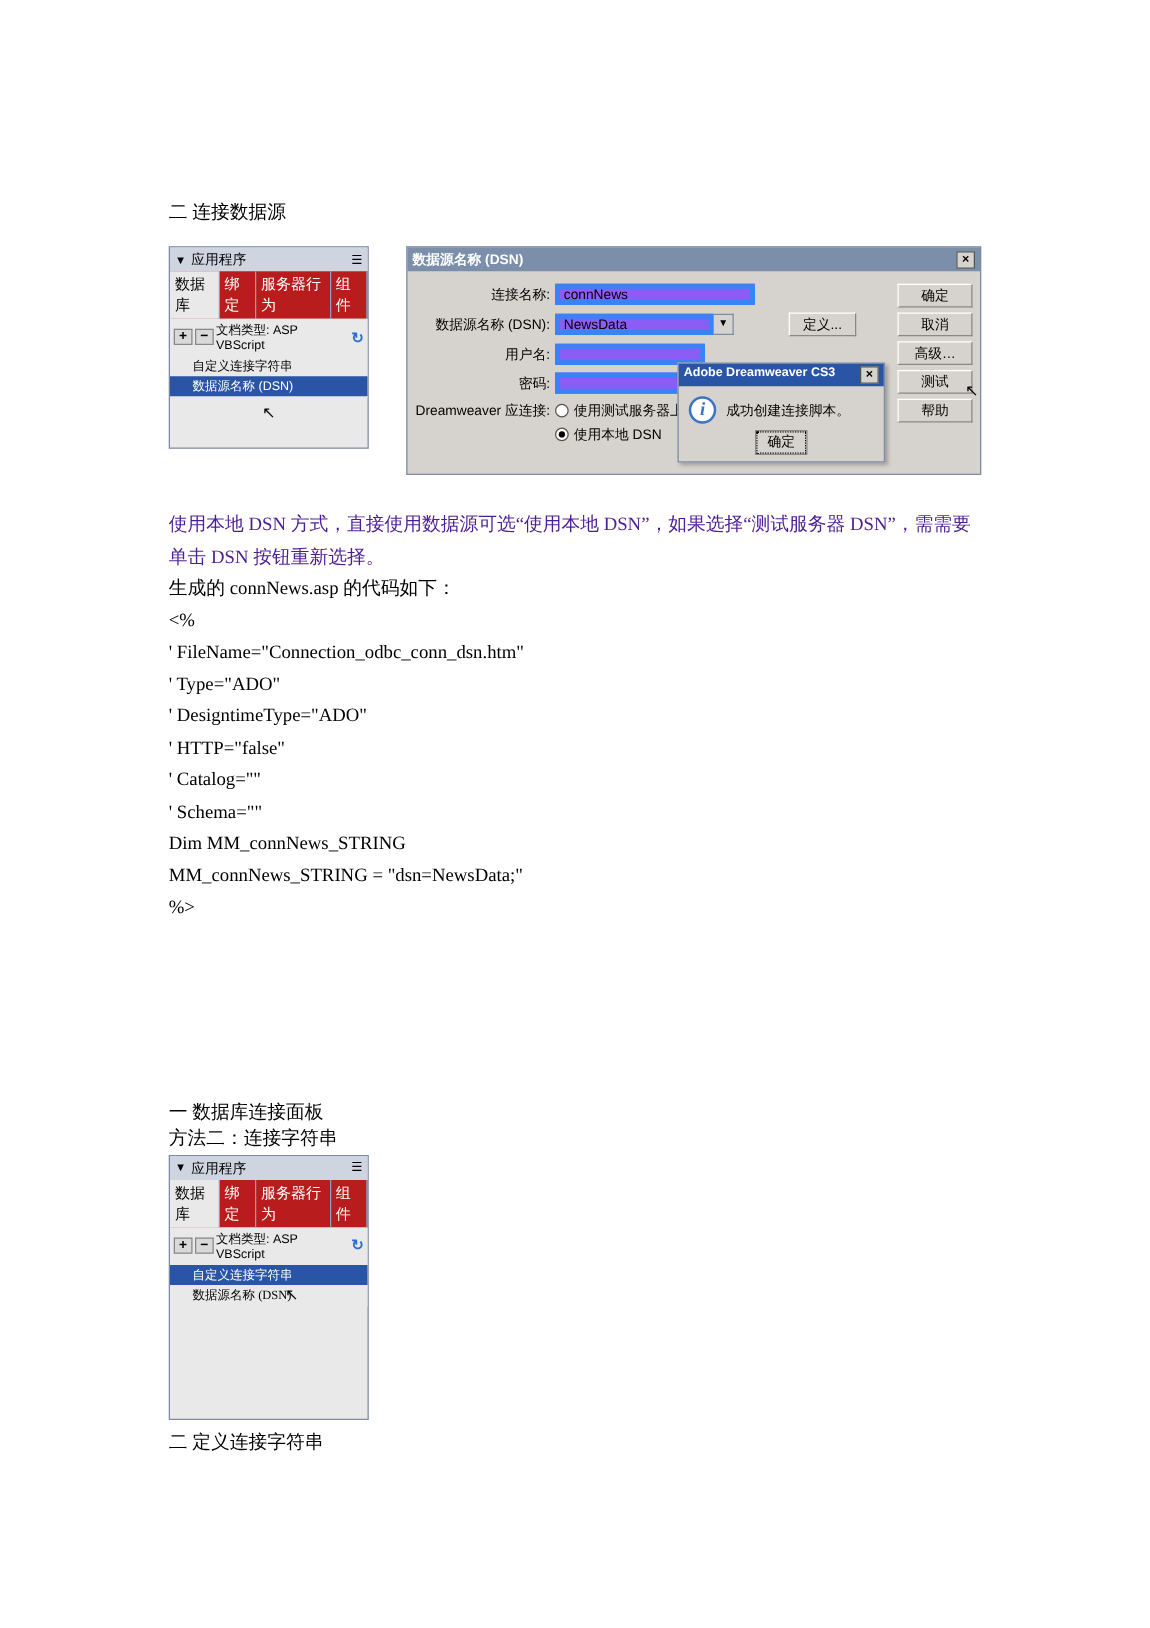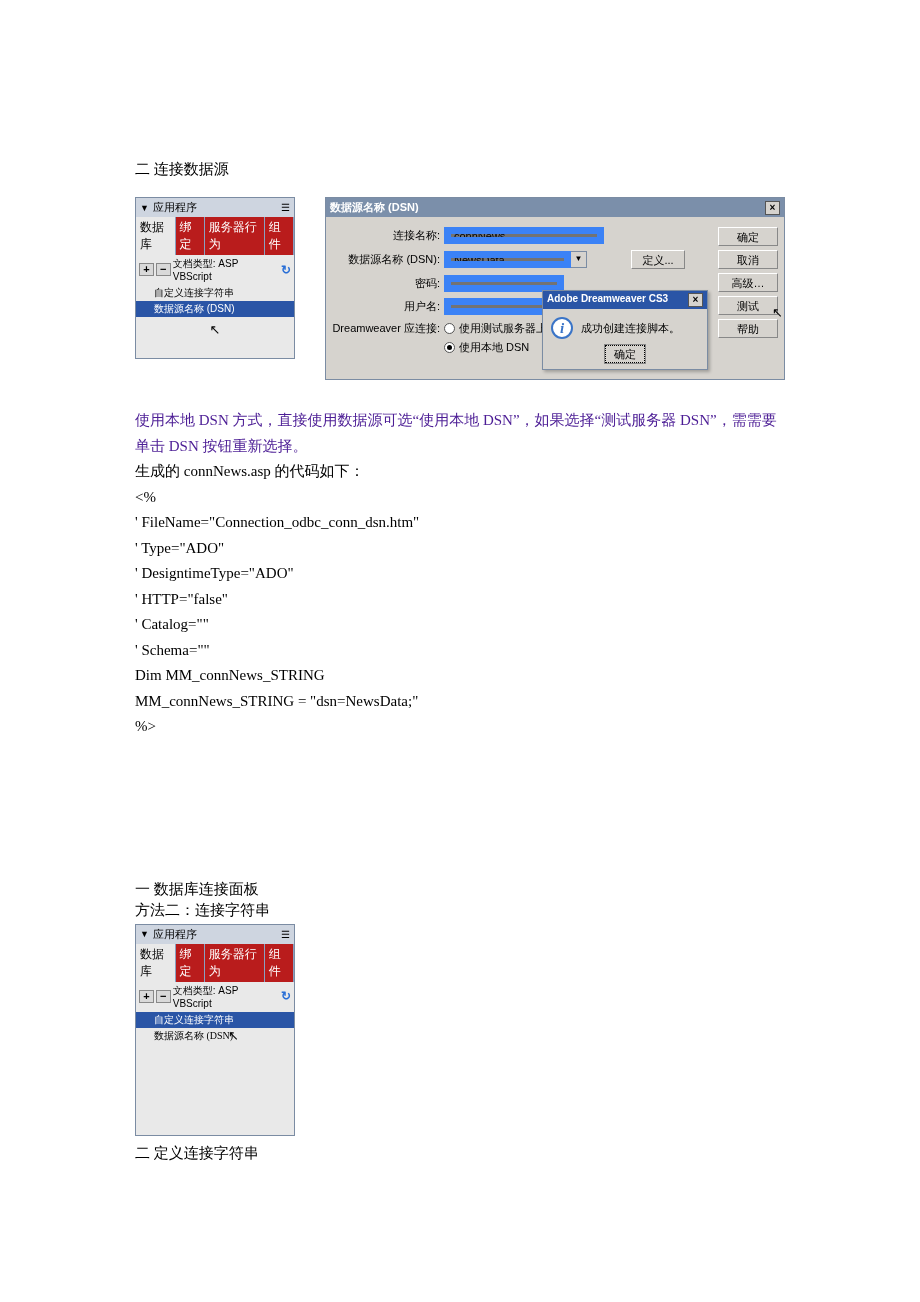--- a/index.html
+++ b/index.html
@@ -143,22 +143,22 @@
     align-items: center;
     margin-bottom: 6px;
   }
   .dsn-row .lbl {
     width: 112px;
     text-align: right;
     padding-right: 4px;
     font-size: 11px;
   }
   .dsn-row .inp {
-    border: 7px solid #3b82f6;
-    background: #737373;
+    border: 4px solid #3b82f6;
+    background: #8b5cf6;
     height: 17px;
     font-size: 11px;
     padding: 1px 3px;
   }
   .dsn-row .inp.w1 { width: 160px; }
   .dsn-row .inp.w2 { width: 127px; }
   .dsn-row .inp.w3 { width: 120px; }
   .dsn-row .dd { 
     width: 16px; height: 17px;
     background: #d6d3ce;
@@ -321,26 +321,26 @@
             <span class="lbl">连接名称:</span>
             <input class="inp w1" value="connNews" style="">
           </div>
           <div class="dsn-row">
             <span class="lbl">数据源名称 (DSN):</span>
             <input class="inp w2" value="NewsData" style="">
             <span class="dd">▼</span>
             <span class="dsn-btn dsn-define">定义...</span>
           </div>
           <div class="dsn-row">
+            <span class="lbl">用户名:</span>
+            <input class="inp w3" style="">
+          </div>
+          <div class="dsn-row">
             <span class="lbl">密码:</span>
             <input class="inp w3" type="password" style="">
-          </div>
-          <div class="dsn-row">
-            <span class="lbl">用户名:</span>
-            <input class="inp w3" style="">
           </div>
           <div class="dsn-row" style="align-items:flex-start;">
             <span class="lbl">Dreamweaver 应连接:</span>
             <div>
               <div class="dsn-radio">
                 <span class="r"></span>
                 <span>使用测试服务器上的 DSN</span>
               </div>
               <div class="dsn-radio">
                 <span class="r">

